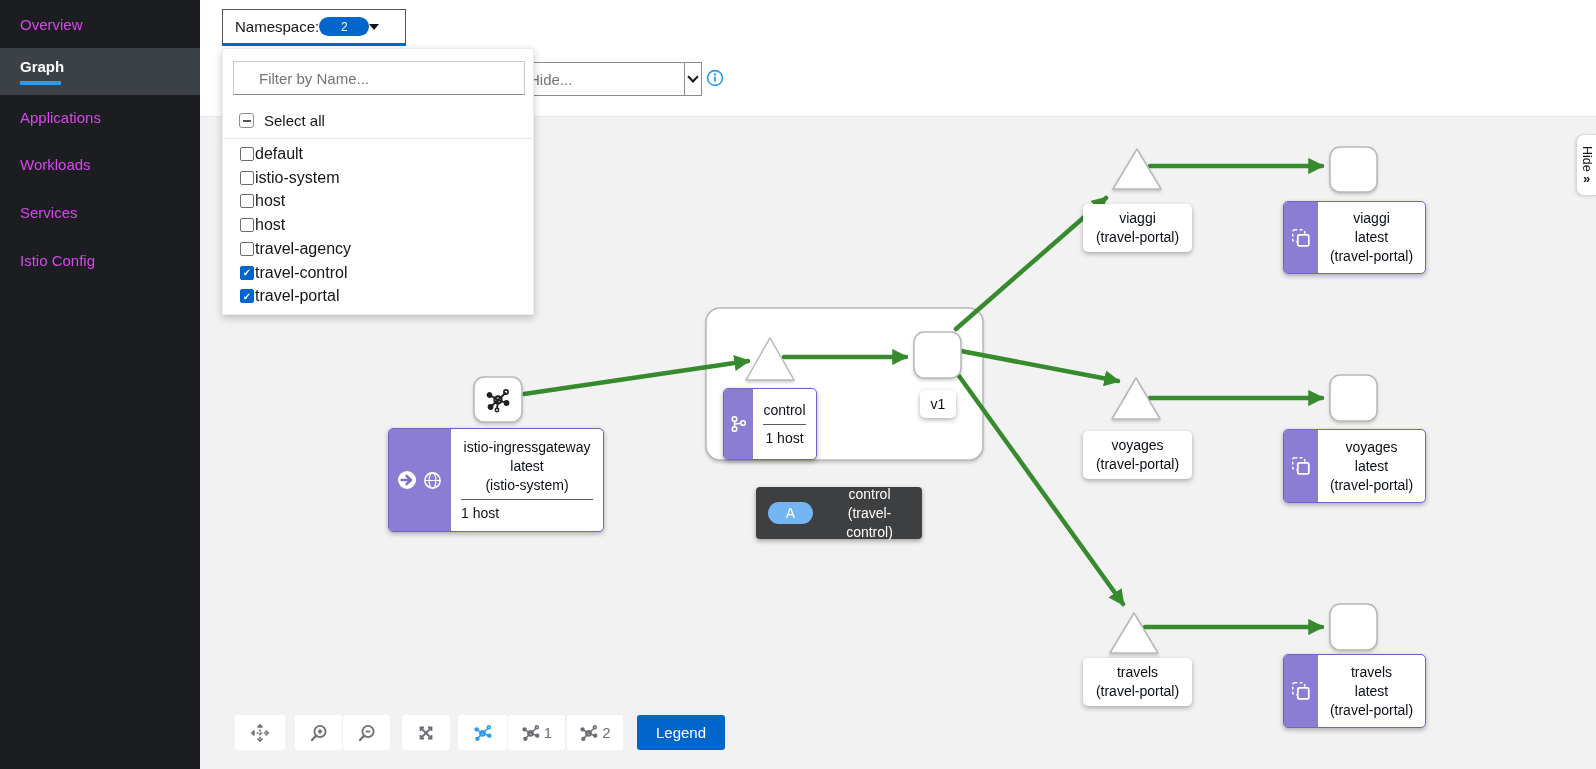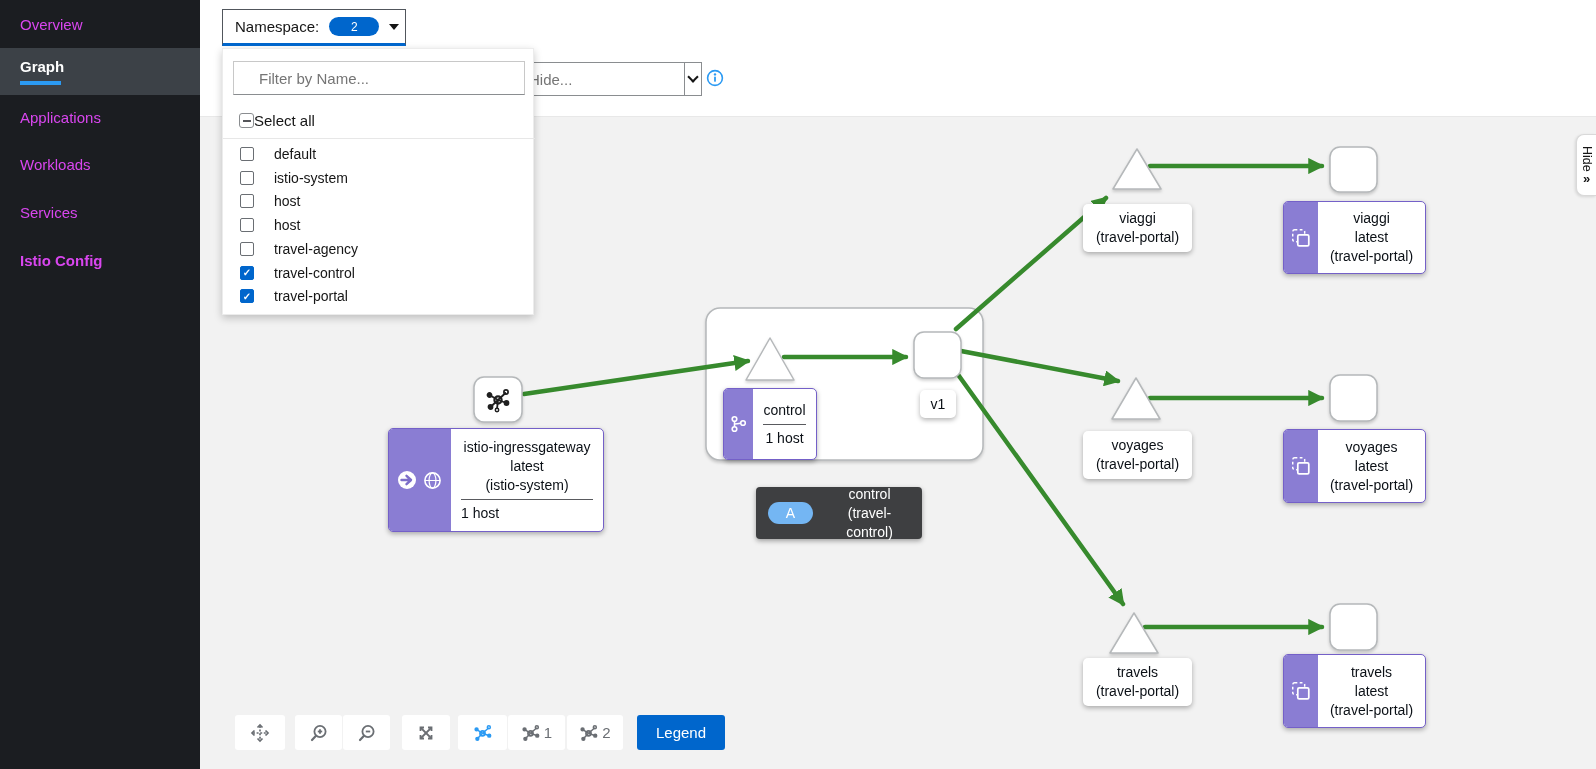--- a/index.html
+++ b/index.html
@@ -11,21 +11,21 @@
   
   #sidebar { left:0; top:0; width:200px; height:769px; background:#1b1d21; z-index:5; }
   .side-item { position:absolute; left:0; width:200px; height:30px; display:flex; align-items:center;
                padding-left:20px; color:#d946ef; font-size:15px; cursor:pointer; }
   .side-item.active { height:47px; background:#3c4147; color:#fff; font-weight:bold; flex-direction:column;
                       align-items:flex-start; justify-content:center; }
   .active-underline { width:41px; height:4px; background:#2b9af3; margin-top:6px; }
 
   
   #topband { left:200px; top:0; width:1396px; height:117px; background:#fff; border-bottom:1px solid #e8e8e8; z-index:2; }
-  .select-btn { position:absolute; background:#fff; display:flex; align-items:center; gap:10px;
+  .select-btn { position:absolute; background:#fff; display:flex; align-items:center; 
                 font-size:15px; color:#151515; padding:6px 12px; cursor:pointer; }
   #ns-btn { left:222px; top:9px; width:184px; height:37px; border:1px solid #51565c; border-bottom:3px solid #0066cc; z-index:50; }
   #traffic-btn { left:436px; top:9px; width:101px; height:34px; border:1px solid #b0b3b5; border-bottom-color:#6a6e73; justify-content:space-between; }
   #gtype-btn { left:562px; top:9px; width:201px; height:34px; border:1px solid #b0b3b5; border-bottom-color:#6a6e73; justify-content:space-between; }
   .vsep { position:absolute; top:13px; width:1px; height:28px; background:#d2d2d2; }
   .caret { width:0; height:0; border-left:5px solid transparent; border-right:5px solid transparent;
            border-top:6px solid #151515; }
   .count-badge { background:#0066cc; color:#fff; border-radius:10px; font-size:12px; min-width:50px; height:19px;
                  display:flex; align-items:center; justify-content:center; }
   
@@ -39,26 +39,26 @@
   #info-icon { left:706px; top:69px; z-index:10; cursor:pointer; }
   #blue-sliver { left:1592px; top:16px; width:4px; height:11px; background:#2b9af3; }
 
   
   #ns-panel { left:222px; top:48px; width:312px; height:267px; background:#fff; z-index:40;
               box-shadow:0 3px 8px rgba(0,0,0,.22); border:1px solid #ececec; }
   #ns-filter { position:absolute; left:10px; top:12px; width:292px; height:34px; border:1px solid #c8c8c8;
                border-bottom-color:#8a8d90; font-size:15px; color:#6a6e73; padding-left:25px; outline:none;
                font-family:"Liberation Sans",sans-serif; }
   #select-all-row { position:absolute; left:0; top:56px; width:312px; height:30px; display:flex; align-items:center;
-                    padding-left:16px; gap:0; font-size:15px; color:#151515; cursor:pointer; }
+                    padding-left:16px; gap:10px; font-size:15px; color:#151515; cursor:pointer; }
   .indet-box { width:15px; height:15px; border:1px solid #8a8d90; border-radius:3px; position:relative; background:#fff; }
   .indet-box::after { content:""; position:absolute; left:3px; top:6px; width:8px; height:2px; background:#55565a; }
   #ns-divider { position:absolute; left:0; top:89px; width:312px; height:1px; background:#e7e7e7; }
   .ns-row { position:absolute; left:0; width:312px; height:24px; display:flex; align-items:center;
-            padding-left:17px; gap:20px; font-size:14px; color:#151515; cursor:pointer; }
+            padding-left:17px; gap:1px; font-size:16px; color:#151515; cursor:pointer; }
   .cbox { width:14px; height:14px; border:1px solid #6a6e73; border-radius:2px; background:#fff;
           display:flex; align-items:center; justify-content:center; font-size:10px; color:#fff; flex:0 0 auto; }
   .cbox.checked { background:#0066cc; border-color:#0066cc; }
   .cbox.checked::after { content:"✓"; font-weight:bold; }
 
   
   #grapharea { left:200px; top:117px; width:1396px; height:652px; background:#f2f2f2; z-index:1; }
   #gsvg { position:absolute; left:200px; top:0; width:1396px; height:769px; z-index:3; }
   .gshape { fill:#fff; stroke:#b5b8ba; stroke-width:1.5; filter:drop-shadow(0 2px 1.5px rgba(0,0,0,.18)); }
   .gedge { stroke:#378a2d; stroke-width:4.5; fill:none; stroke-linecap:round; }
@@ -107,21 +107,21 @@
     </div>
     <div class="side-item" style="top:102px;">
       <span>Applications</span>
     </div>
     <div class="side-item" style="top:149px;">
       <span>Workloads</span>
     </div>
     <div class="side-item" style="top:197px;">
       <span>Services</span>
     </div>
-    <div class="side-item" style="top:245px;font-weight:bold;">
+    <div class="side-item" style="top:245px;">
       <span>Istio Config</span>
     </div>
   </nav>
 
   <div id="topband" class="abs"></div>
 
   <div id="ns-btn" class="select-btn">
     <span>Namespace:</span>
     <span class="count-badge">2</span>
     <span class="caret"></span>

